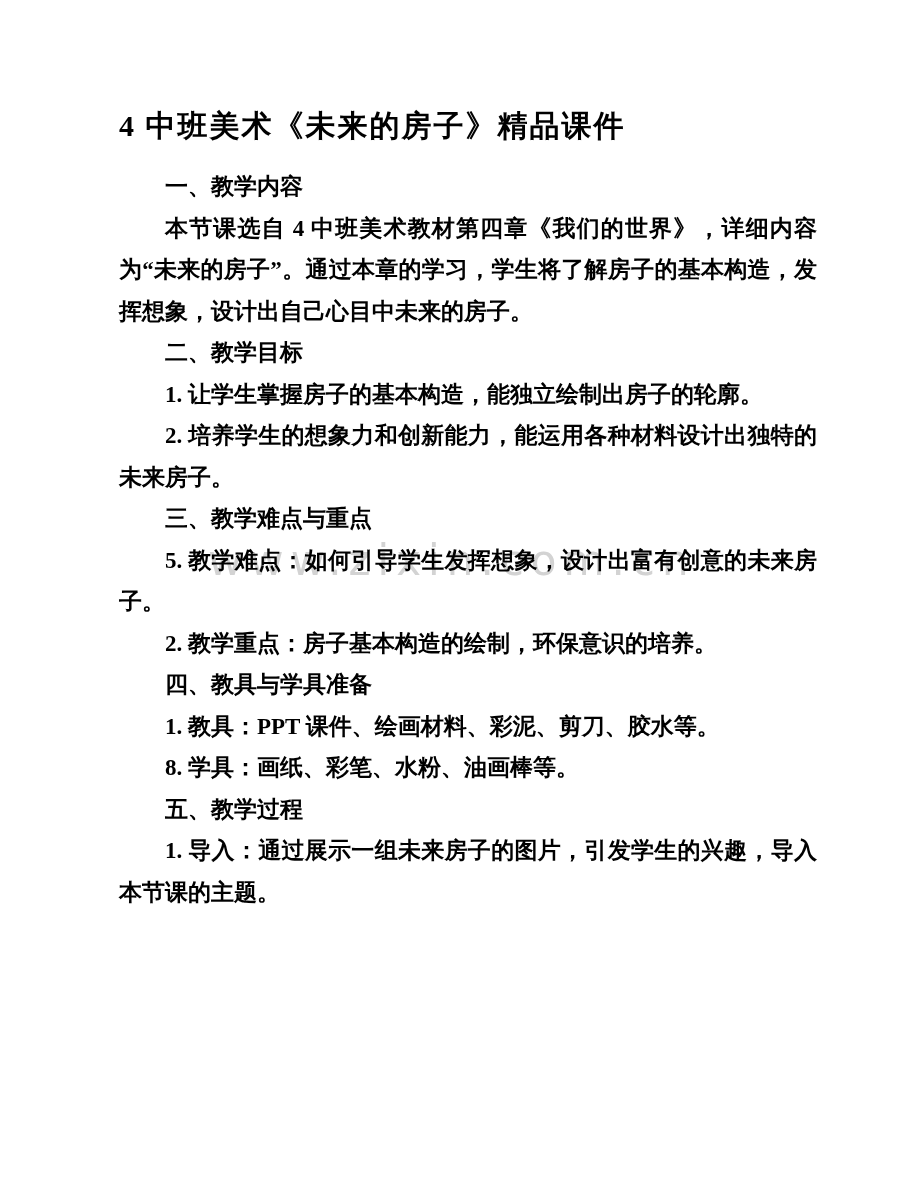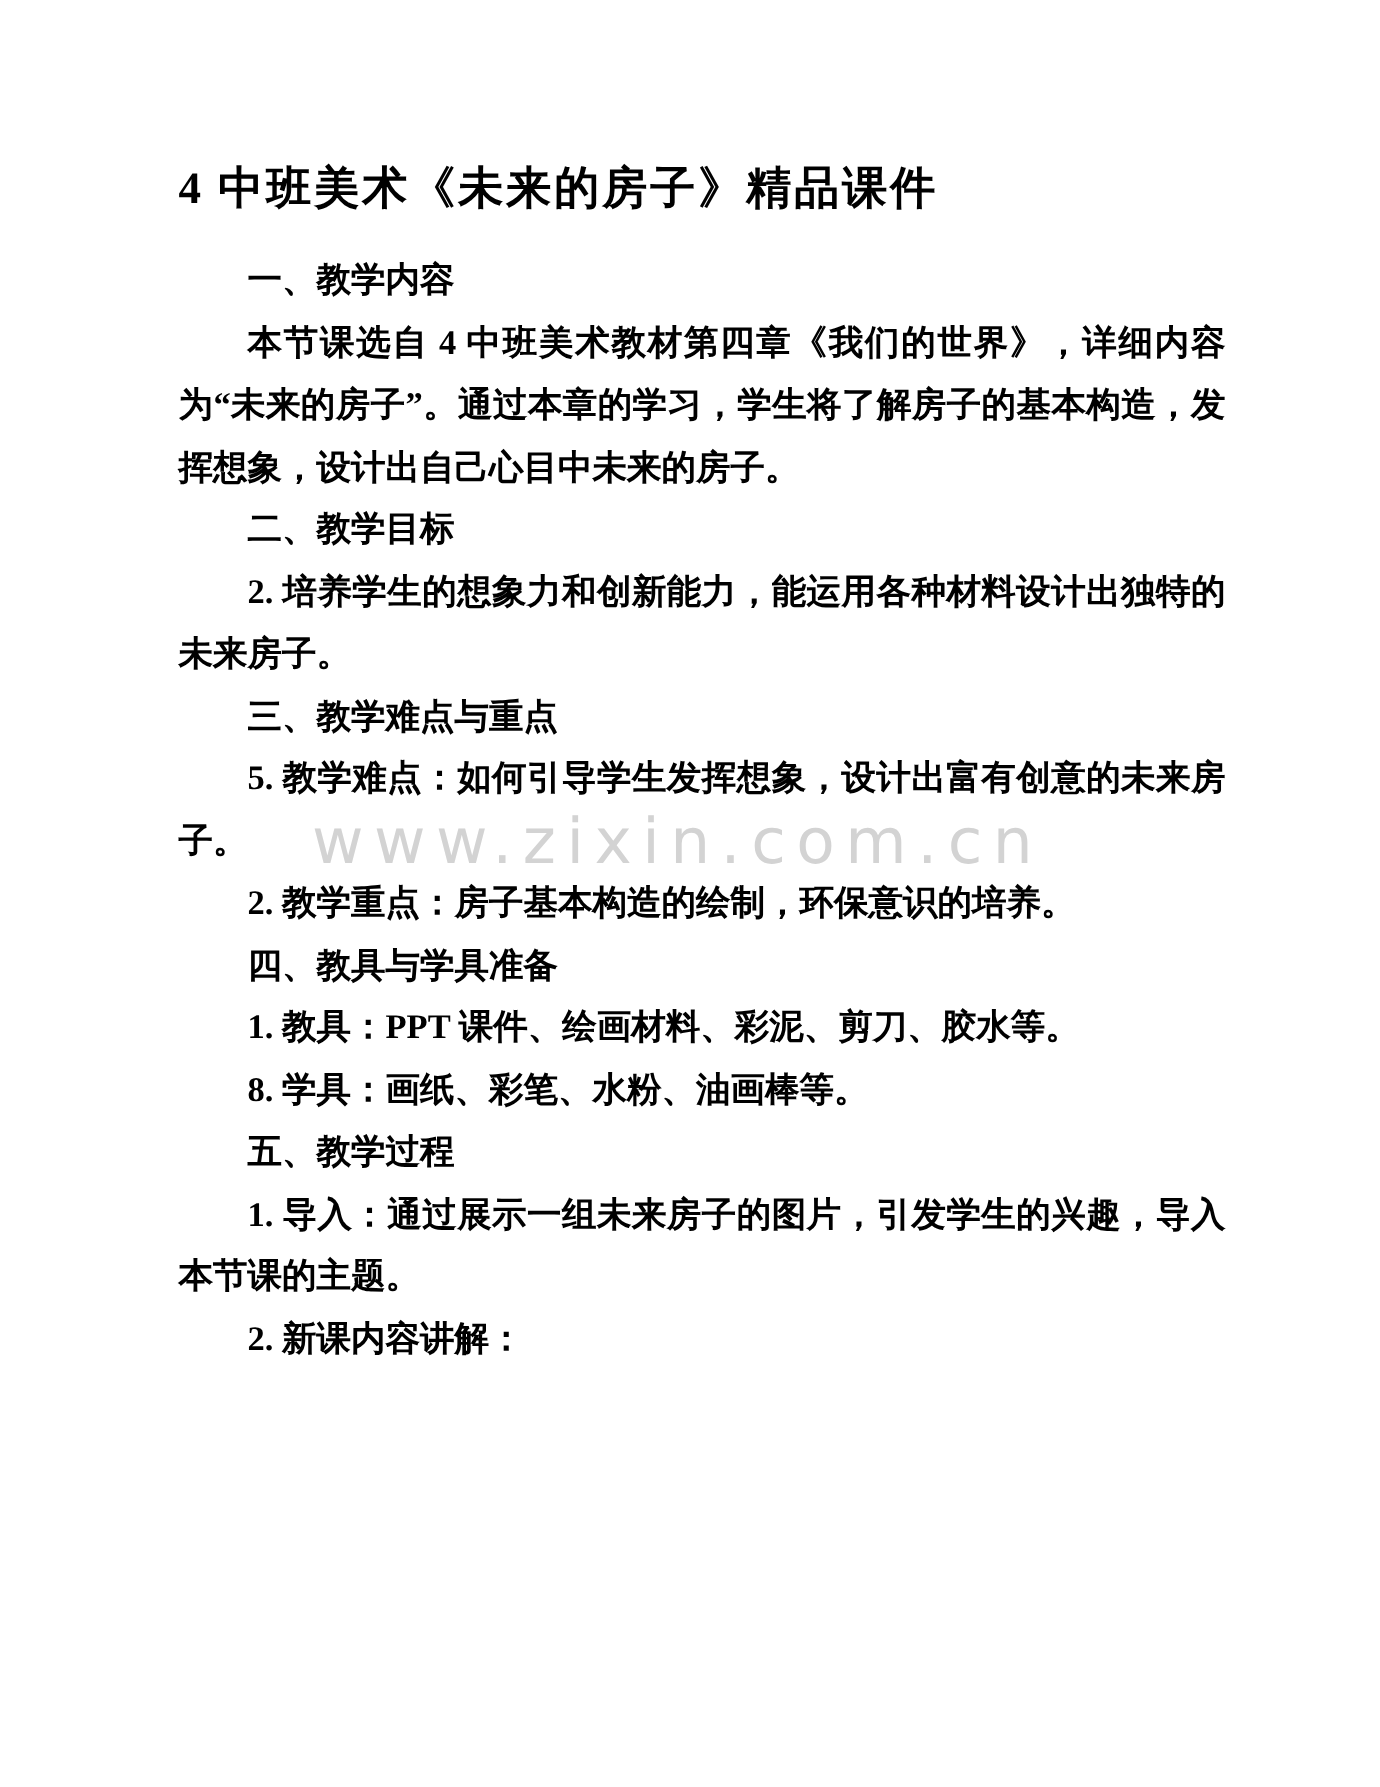--- a/index.html
+++ b/index.html
@@ -62,27 +62,27 @@
 <div class="page">
   <div class="watermark">www.zixin.com.cn</div>
 
   <div class="content">
     <h1 class="title">4 中班美术《未来的房子》精品课件</h1>
 
     <h2 class="heading">一、教学内容</h2>
     <p class="para">本节课选自 4 中班美术教材第四章《我们的世界》，详细内容为“未来的房子”。通过本章的学习，学生将了解房子的基本构造，发挥想象，设计出自己心目中未来的房子。</p>
 
     <h2 class="heading">二、教学目标</h2>
+    <p class="para">1. 让学生掌握房子的基本构造，能独立绘制出房子的轮廓。</p>
     <p class="para">2. 培养学生的想象力和创新能力，能运用各种材料设计出独特的未来房子。</p>
 
     <h2 class="heading">三、教学难点与重点</h2>
     <p class="para">5. 教学难点：如何引导学生发挥想象，设计出富有创意的未来房子。</p>
     <p class="para">2. 教学重点：房子基本构造的绘制，环保意识的培养。</p>
 
     <h2 class="heading">四、教具与学具准备</h2>
     <p class="para">1. 教具：PPT 课件、绘画材料、彩泥、剪刀、胶水等。</p>
     <p class="para">8. 学具：画纸、彩笔、水粉、油画棒等。</p>
 
     <h2 class="heading">五、教学过程</h2>
     <p class="para">1. 导入：通过展示一组未来房子的图片，引发学生的兴趣，导入本节课的主题。</p>
-    <p class="para">2. 新课内容讲解：</p>
   </div>
 </div>
 
 </body></html>

